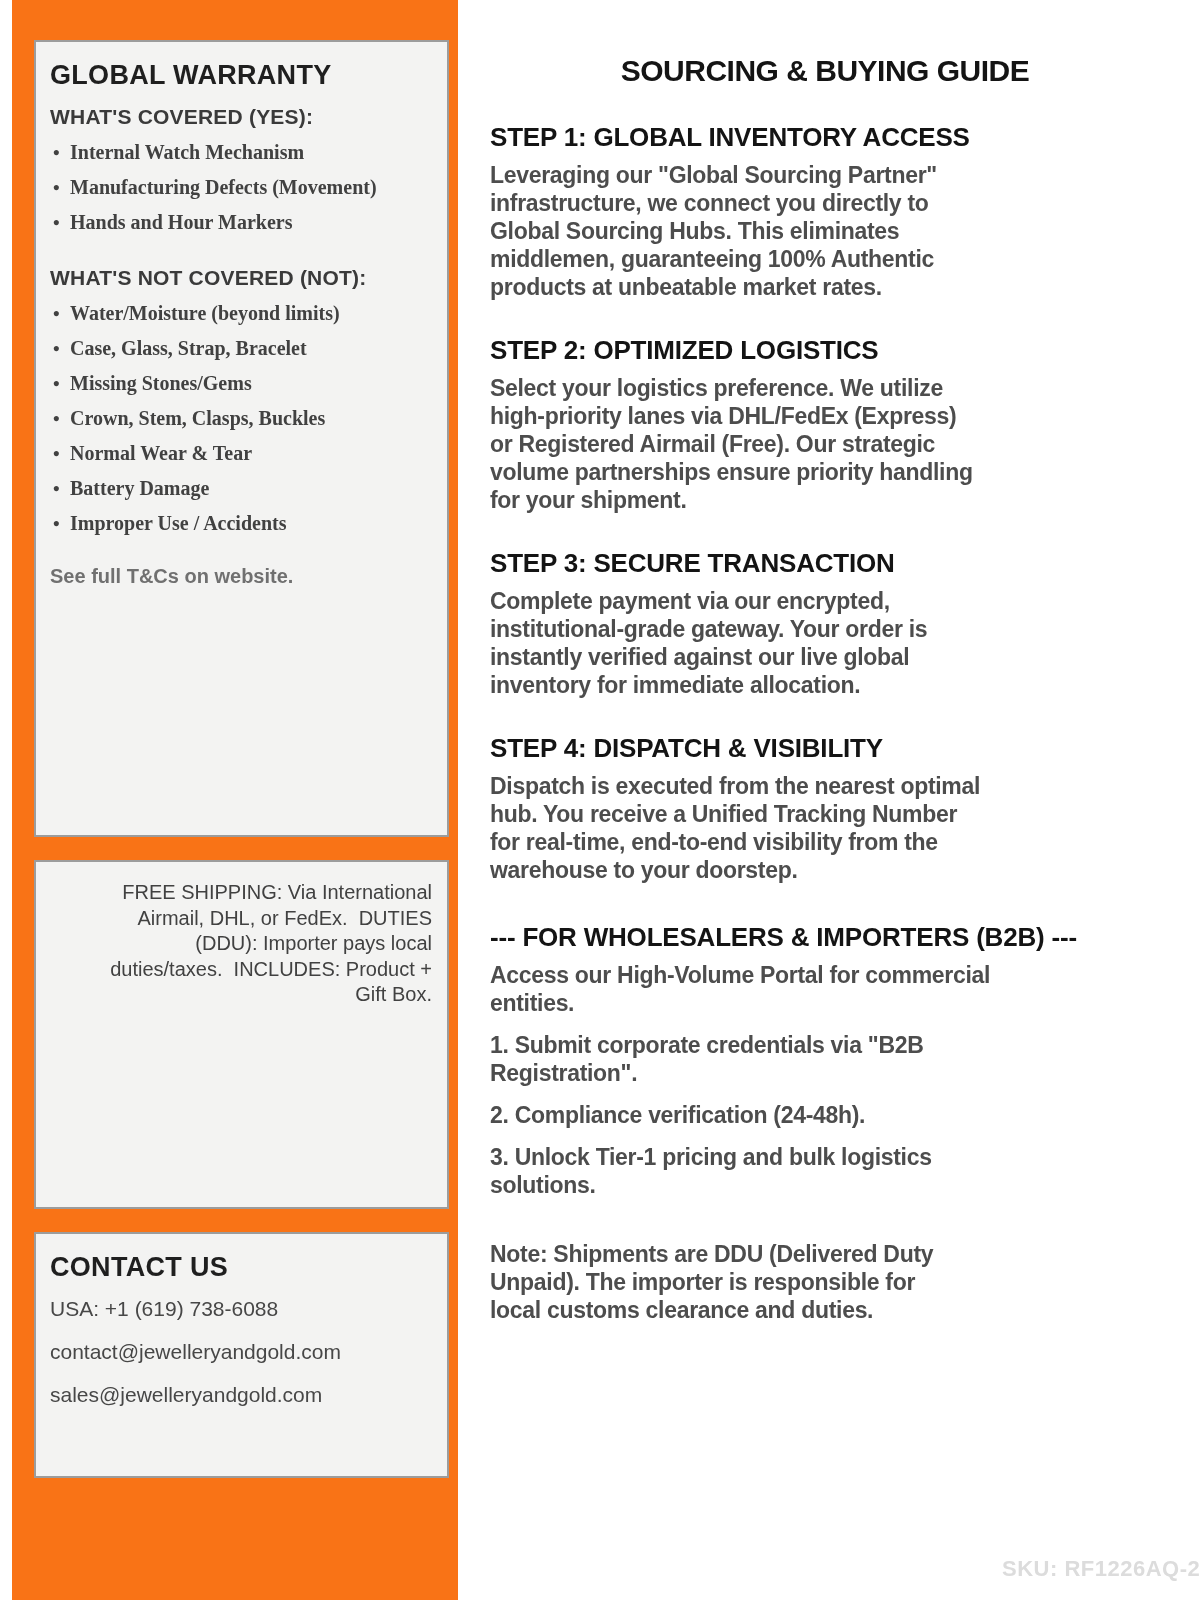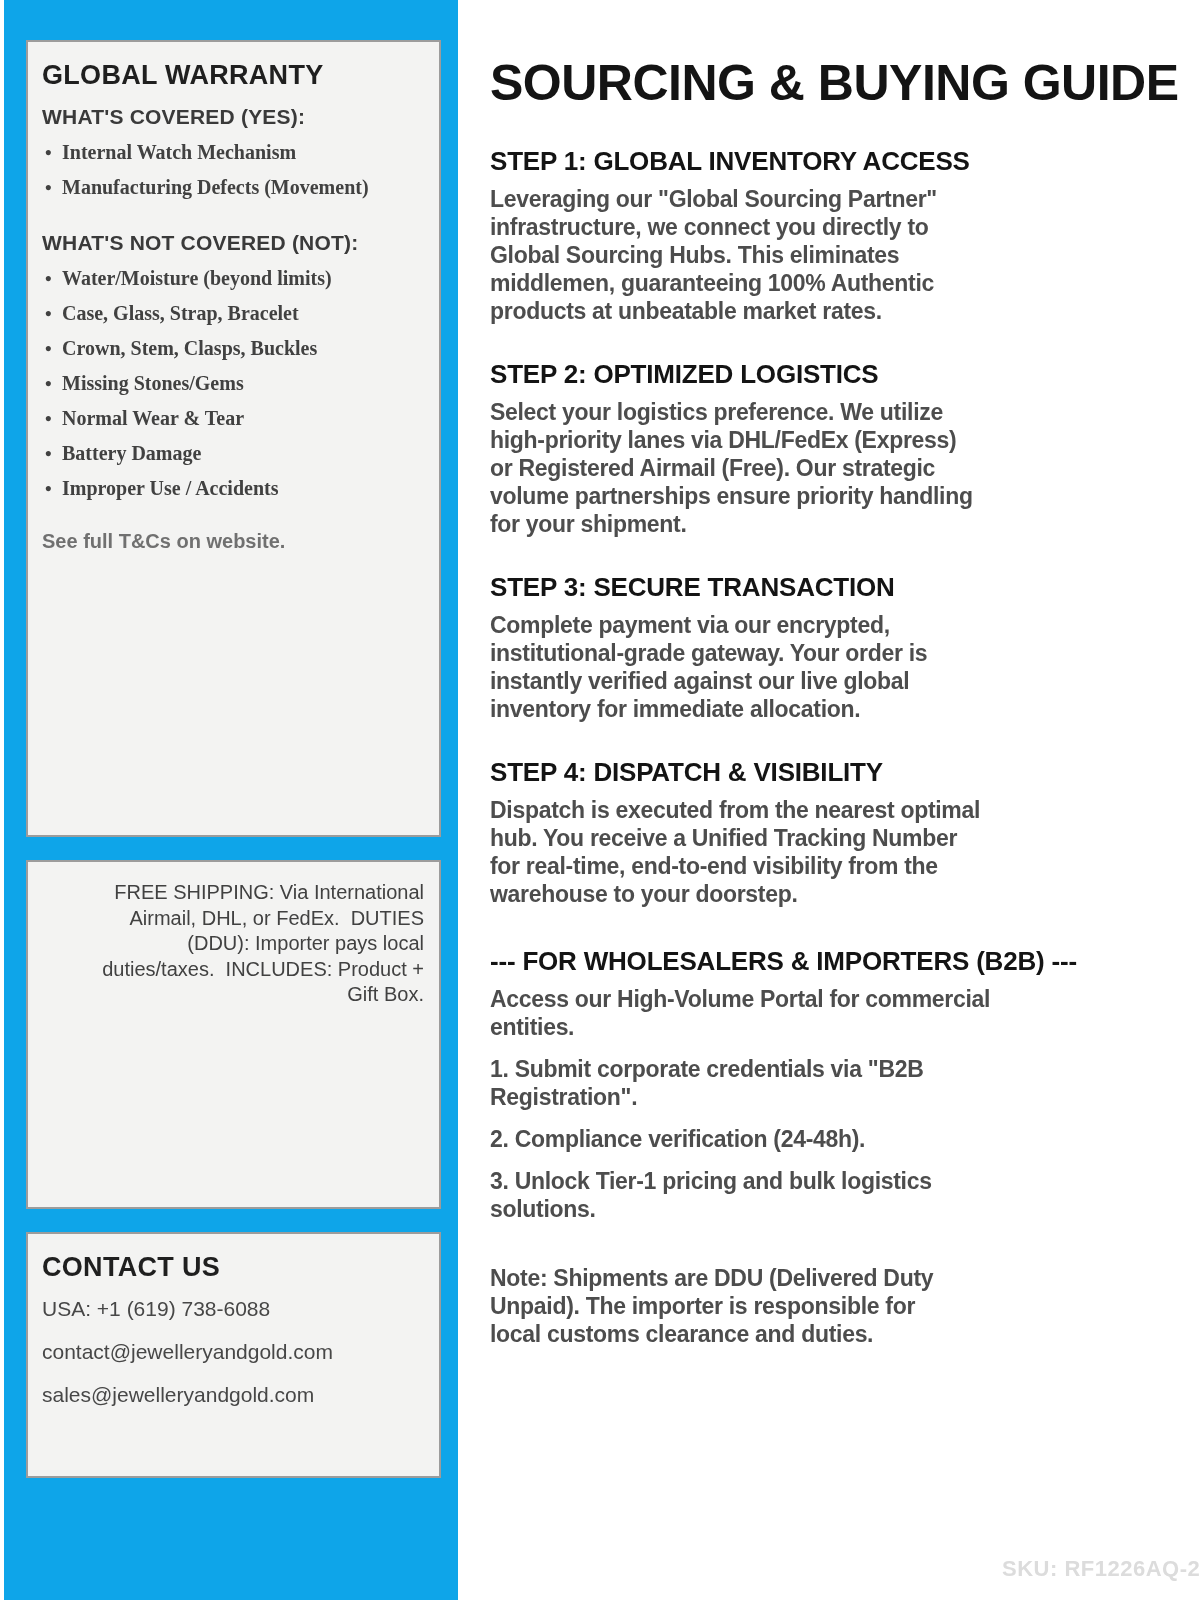--- a/index.html
+++ b/index.html
@@ -6,23 +6,23 @@
     margin: 0; padding: 0;
     width: 1200px; height: 1600px;
     overflow: hidden;
     background: #ffffff;
     font-family: "Liberation Sans", "DejaVu Sans", sans-serif;
   }
   .page { position: relative; width: 1200px; height: 1600px; overflow: hidden; }
 
   
   .sidebar {
-    position: absolute; left: 4px; top: 0;
+    position: absolute; left: 12px; top: 0;
     width: 456px; height: 1600px;
-    background: #0ea5e9;
+    background: #f97316;
     border-right: 2px solid #dcdcdc;
     box-sizing: border-box;
     padding: 40px 19px 0 22px;
   }
   .side-box {
     border: 2px solid #9c9c9c;
     box-sizing: border-box;
     width: 415px;
     padding: 18px 15px 0 14px;
     margin-bottom: 23px;
@@ -77,21 +77,21 @@
   
   .main {
     position: absolute; left: 458px; top: 0;
     width: 742px; height: 1600px;
     box-sizing: border-box;
     padding: 0 40px 0 32px;
     background: #ffffff;
   }
   .main-title {
     margin: 54px 0 0 0;
-    font-size: 50px; font-weight: bold;
+    font-size: 30px; font-weight: bold;
     letter-spacing: -0.5px;
     color: #141414;
     text-align: center;
     white-space: nowrap;
   }
   .step-heading {
     margin: 34px 0 8px 0;
     font-size: 26px; font-weight: bold;
     color: #141414; letter-spacing: -0.2px;
   }
@@ -126,32 +126,33 @@
     <div class="side-box box-warranty">
       <h2 class="side-title">GLOBAL WARRANTY</h2>
 
       <h3 class="side-sub">WHAT'S COVERED (YES):</h3>
       <ul class="side-list">
 
           <li>Internal Watch Mechanism</li>
 
           <li>Manufacturing Defects (Movement)</li>
 
+          <li>Hands and Hour Markers</li>
         </ul>
 
       <h3 class="side-sub second">WHAT'S NOT COVERED (NOT):</h3>
       <ul class="side-list">
 
           <li>Water/Moisture (beyond limits)</li>
 
           <li>Case, Glass, Strap, Bracelet</li>
 
+          <li>Missing Stones/Gems</li>
+
           <li>Crown, Stem, Clasps, Buckles</li>
-
-          <li>Missing Stones/Gems</li>
 
           <li>Normal Wear &amp; Tear</li>
 
           <li>Battery Damage</li>
 
           <li>Improper Use / Accidents</li>
         </ul>
 
       <p class="side-note">See full T&amp;Cs on website.</p>
     </div>

